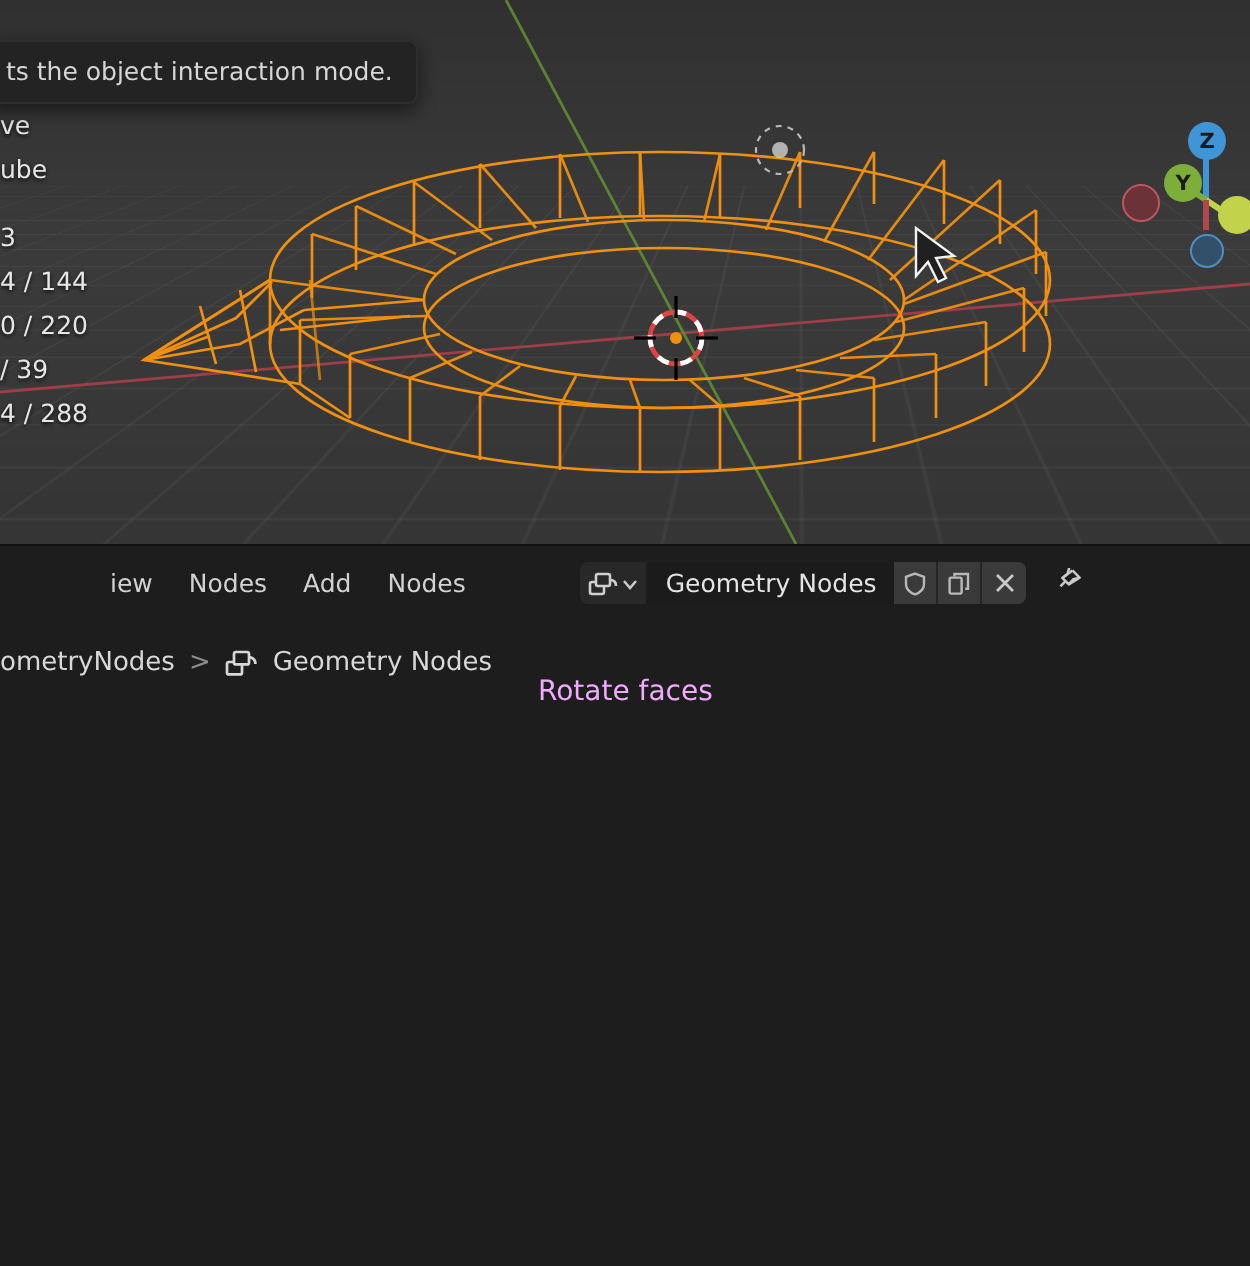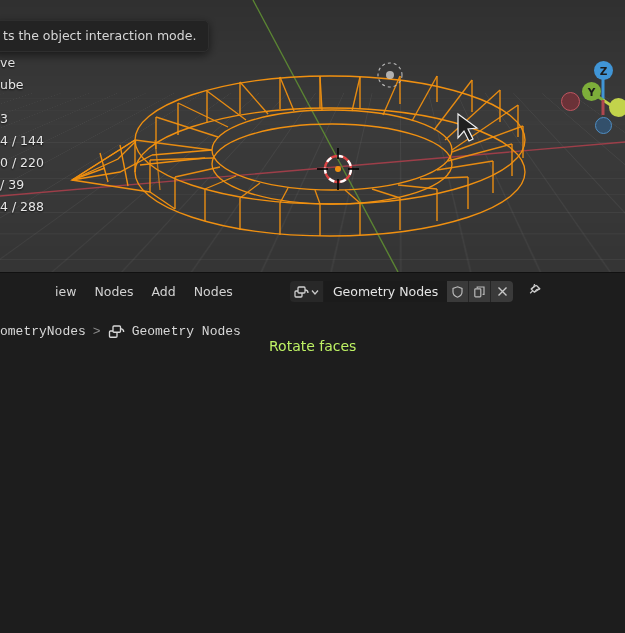--- a/index.html
+++ b/index.html
@@ -95,25 +95,25 @@
   .pin-btn { margin-left: 11px; width: 20px; height: 20px; display:flex; align-items:center; justify-content:center; }
 
   
   #ne-canvas {
     position: absolute; left: 0; top: 310px; width: 625px; height: 323px;
     background: #1d1d1d; overflow: hidden;
   }
   #breadcrumb {
     position: absolute; left: 0; top: 14px;
     display: flex; align-items: flex-end; gap: 7px;
-    font-size: 13px; color: #d8d8d8; font-family: Liberation Mono, monospace;
+    font-size: 13px; color: #d8d8d8;
   }
   #frame-label {
     position: absolute; left: 269px; top: 28px;
-    font-size: 14px; color: #bef264;
+    font-size: 14px; color: #f0abfc;
   }
   #wires { position: absolute; left: 0; top: 0; width: 625px; height: 323px; }
   .cursor-arrow { position: absolute; pointer-events: none; }
 </style>
 </head>
 <body>
 
 <div id="app">
 
   <div id="viewport">

